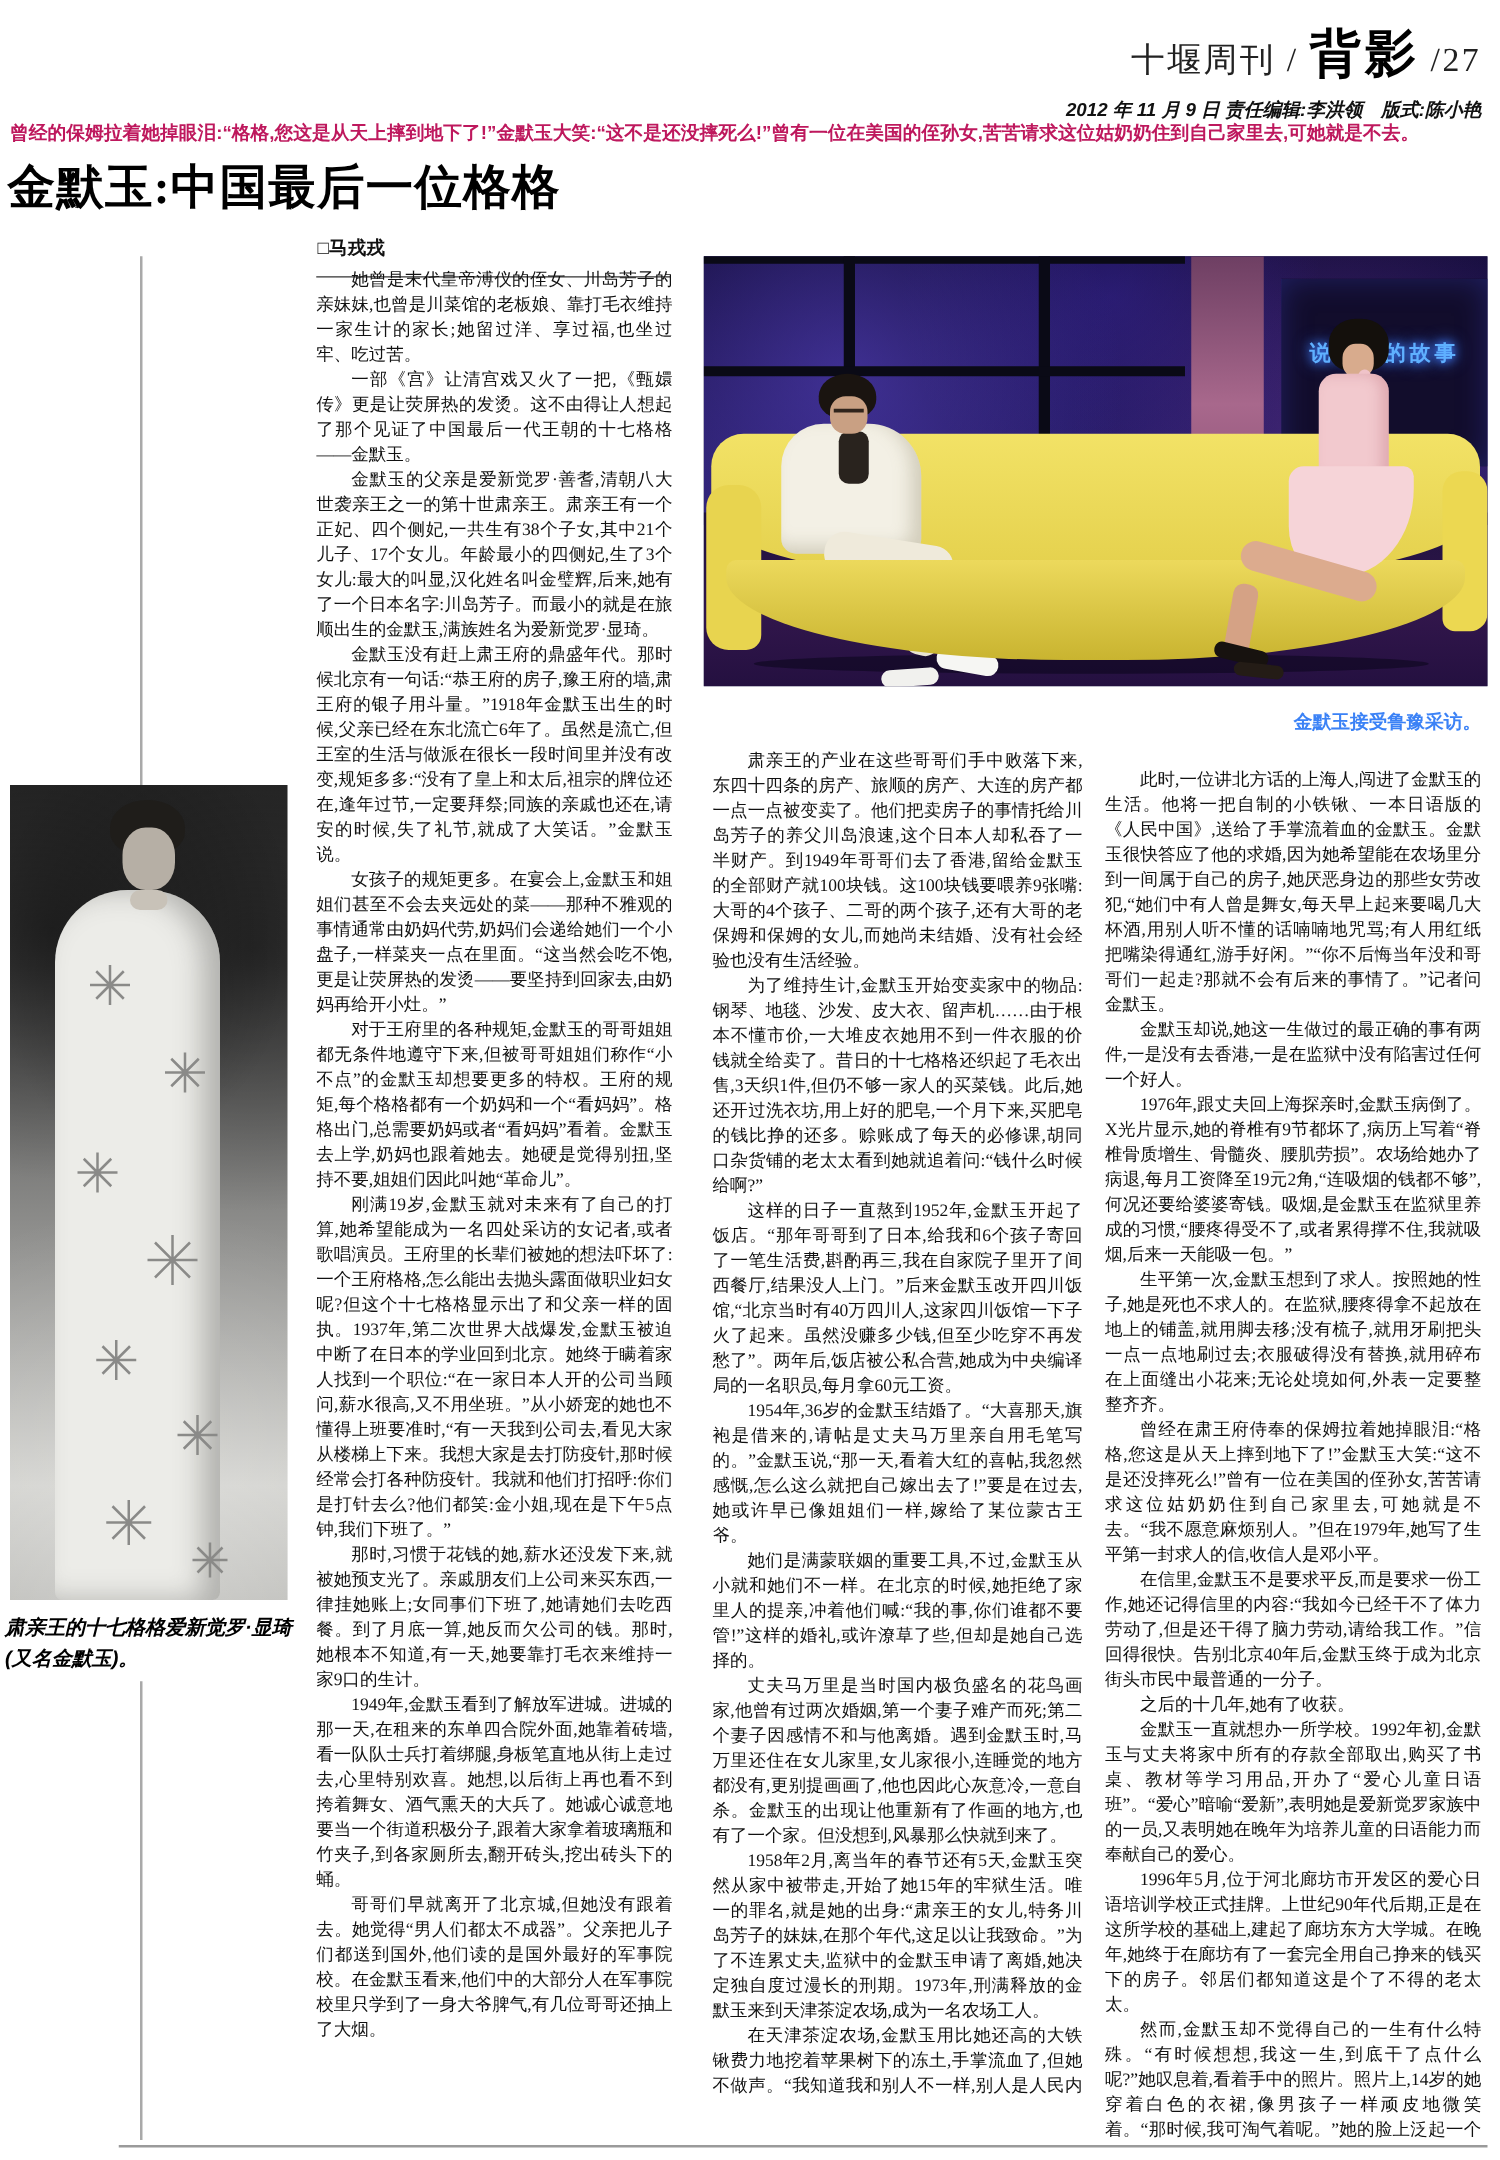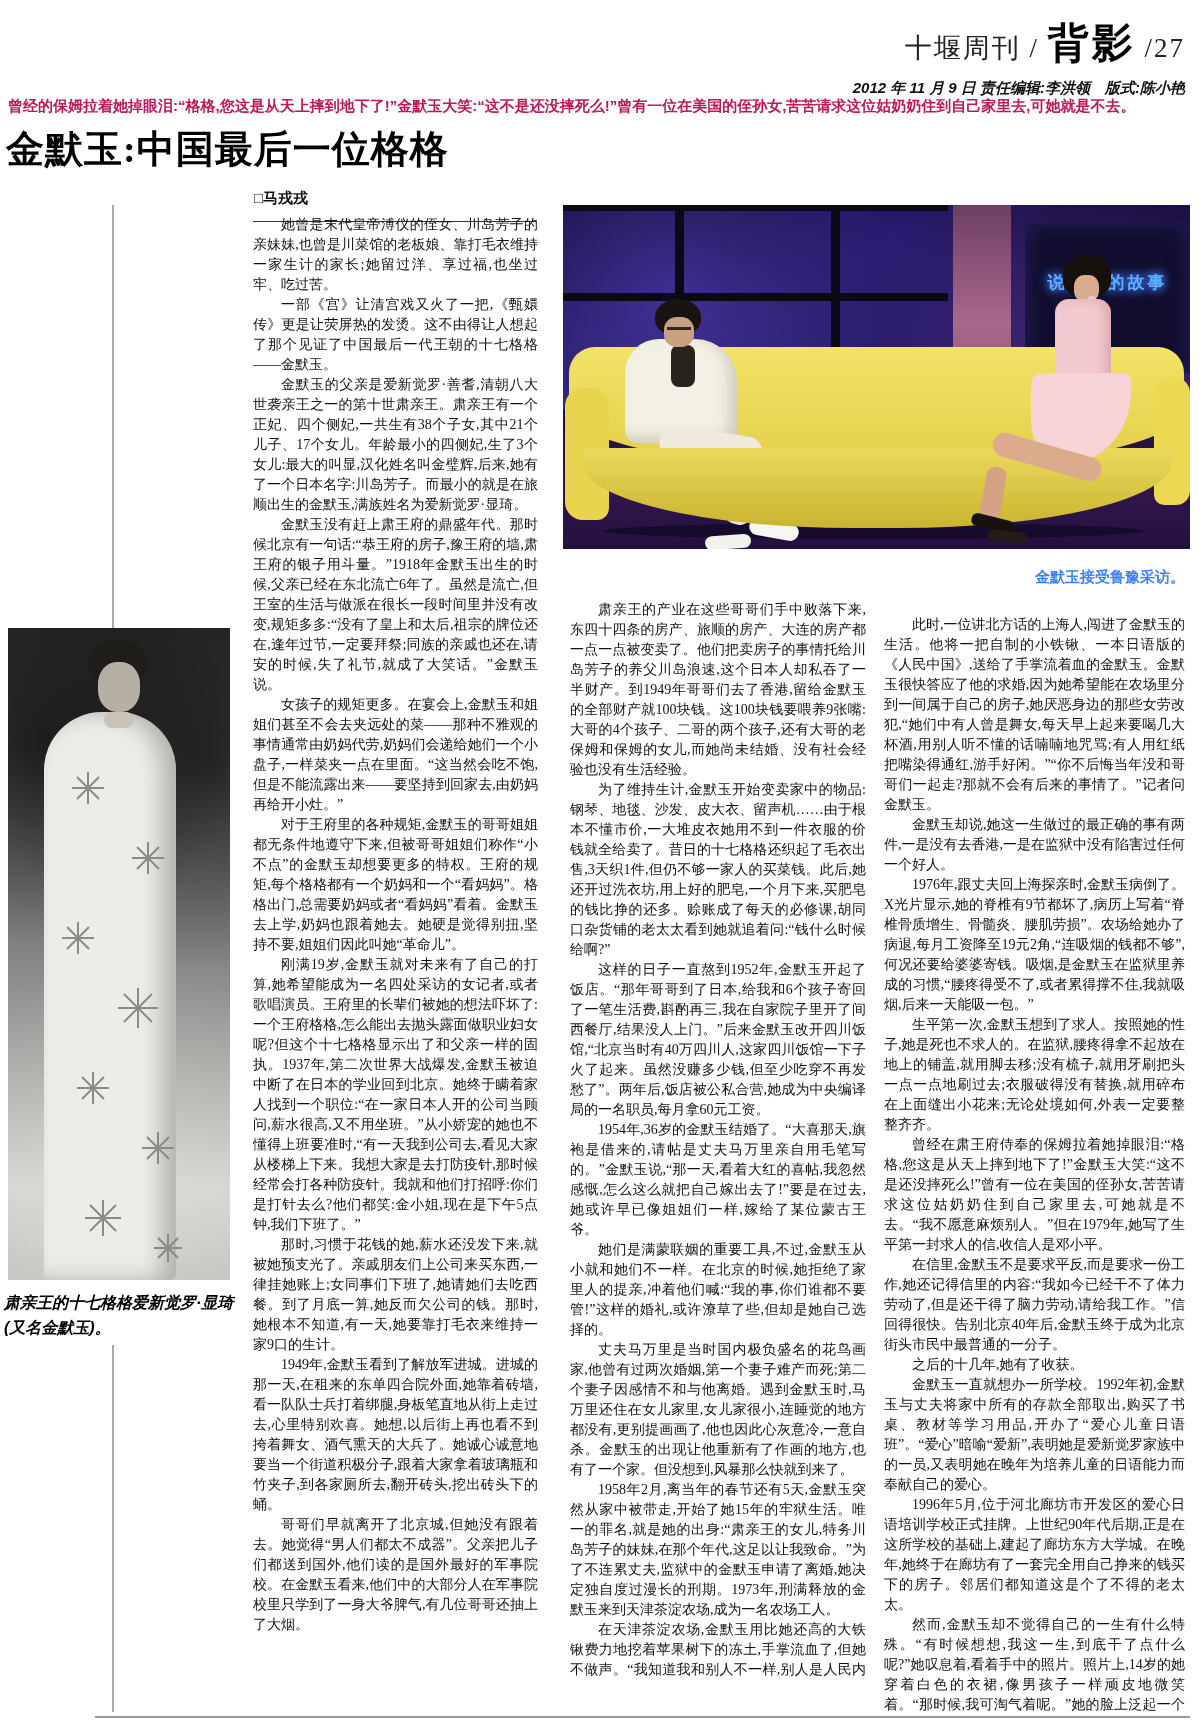--- a/index.html
+++ b/index.html
@@ -213,21 +213,21 @@
   <div class="portrait-caption">
     <div>肃亲王的十七格格爱新觉罗·显琦</div>
     <div>(又名金默玉)。</div>
   </div>
 
   <section class="col col1">
     <p>她曾是末代皇帝溥仪的侄女、川岛芳子的亲妹妹,也曾是川菜馆的老板娘、靠打毛衣维持一家生计的家长;她留过洋、享过福,也坐过牢、吃过苦。</p>
     <p>一部《宫》让清宫戏又火了一把,《甄嬛传》更是让荧屏热的发烫。这不由得让人想起了那个见证了中国最后一代王朝的十七格格——金默玉。</p>
     <p>金默玉的父亲是爱新觉罗·善耆,清朝八大世袭亲王之一的第十世肃亲王。肃亲王有一个正妃、四个侧妃,一共生有38个子女,其中21个儿子、17个女儿。年龄最小的四侧妃,生了3个女儿:最大的叫显,汉化姓名叫金璧辉,后来,她有了一个日本名字:川岛芳子。而最小的就是在旅顺出生的金默玉,满族姓名为爱新觉罗·显琦。</p>
     <p>金默玉没有赶上肃王府的鼎盛年代。那时候北京有一句话:“恭王府的房子,豫王府的墙,肃王府的银子用斗量。”1918年金默玉出生的时候,父亲已经在东北流亡6年了。虽然是流亡,但王室的生活与做派在很长一段时间里并没有改变,规矩多多:“没有了皇上和太后,祖宗的牌位还在,逢年过节,一定要拜祭;同族的亲戚也还在,请安的时候,失了礼节,就成了大笑话。”金默玉说。</p>
-    <p>女孩子的规矩更多。在宴会上,金默玉和姐姐们甚至不会去夹远处的菜——那种不雅观的事情通常由奶妈代劳,奶妈们会递给她们一个小盘子,一样菜夹一点在里面。“这当然会吃不饱,但是不能流露出来——要坚持到回家去,由奶妈再给开小灶。”</p>
+    <p>女孩子的规矩更多。在宴会上,金默玉和姐姐们甚至不会去夹远处的菜——那种不雅观的事情通常由奶妈代劳,奶妈们会递给她们一个小盘子,一样菜夹一点在里面。“这当然会吃不饱,更是让荧屏热的发烫——要坚持到回家去,由奶妈再给开小灶。”</p>
     <p>对于王府里的各种规矩,金默玉的哥哥姐姐都无条件地遵守下来,但被哥哥姐姐们称作“小不点”的金默玉却想要更多的特权。王府的规矩,每个格格都有一个奶妈和一个“看妈妈”。格格出门,总需要奶妈或者“看妈妈”看着。金默玉去上学,奶妈也跟着她去。她硬是觉得别扭,坚持不要,姐姐们因此叫她“革命儿”。</p>
     <p>刚满19岁,金默玉就对未来有了自己的打算,她希望能成为一名四处采访的女记者,或者歌唱演员。王府里的长辈们被她的想法吓坏了:一个王府格格,怎么能出去抛头露面做职业妇女呢?但这个十七格格显示出了和父亲一样的固执。1937年,第二次世界大战爆发,金默玉被迫中断了在日本的学业回到北京。她终于瞒着家人找到一个职位:“在一家日本人开的公司当顾问,薪水很高,又不用坐班。”从小娇宠的她也不懂得上班要准时,“有一天我到公司去,看见大家从楼梯上下来。我想大家是去打防疫针,那时候经常会打各种防疫针。我就和他们打招呼:你们是打针去么?他们都笑:金小姐,现在是下午5点钟,我们下班了。”</p>
     <p>那时,习惯于花钱的她,薪水还没发下来,就被她预支光了。亲戚朋友们上公司来买东西,一律挂她账上;女同事们下班了,她请她们去吃西餐。到了月底一算,她反而欠公司的钱。那时,她根本不知道,有一天,她要靠打毛衣来维持一家9口的生计。</p>
     <p>1949年,金默玉看到了解放军进城。进城的那一天,在租来的东单四合院外面,她靠着砖墙,看一队队士兵打着绑腿,身板笔直地从街上走过去,心里特别欢喜。她想,以后街上再也看不到挎着舞女、酒气熏天的大兵了。她诚心诚意地要当一个街道积极分子,跟着大家拿着玻璃瓶和竹夹子,到各家厕所去,翻开砖头,挖出砖头下的蛹。</p>
     <p>哥哥们早就离开了北京城,但她没有跟着去。她觉得“男人们都太不成器”。父亲把儿子们都送到国外,他们读的是国外最好的军事院校。在金默玉看来,他们中的大部分人在军事院校里只学到了一身大爷脾气,有几位哥哥还抽上了大烟。</p>
   </section>
 
   <section class="col col2">
     <p>肃亲王的产业在这些哥哥们手中败落下来,东四十四条的房产、旅顺的房产、大连的房产都一点一点被变卖了。他们把卖房子的事情托给川岛芳子的养父川岛浪速,这个日本人却私吞了一半财产。到1949年哥哥们去了香港,留给金默玉的全部财产就100块钱。这100块钱要喂养9张嘴:大哥的4个孩子、二哥的两个孩子,还有大哥的老保姆和保姆的女儿,而她尚未结婚、没有社会经验也没有生活经验。</p>
     <p>为了维持生计,金默玉开始变卖家中的物品:钢琴、地毯、沙发、皮大衣、留声机……由于根本不懂市价,一大堆皮衣她用不到一件衣服的价钱就全给卖了。昔日的十七格格还织起了毛衣出售,3天织1件,但仍不够一家人的买菜钱。此后,她还开过洗衣坊,用上好的肥皂,一个月下来,买肥皂的钱比挣的还多。赊账成了每天的必修课,胡同口杂货铺的老太太看到她就追着问:“钱什么时候给啊?”</p>

